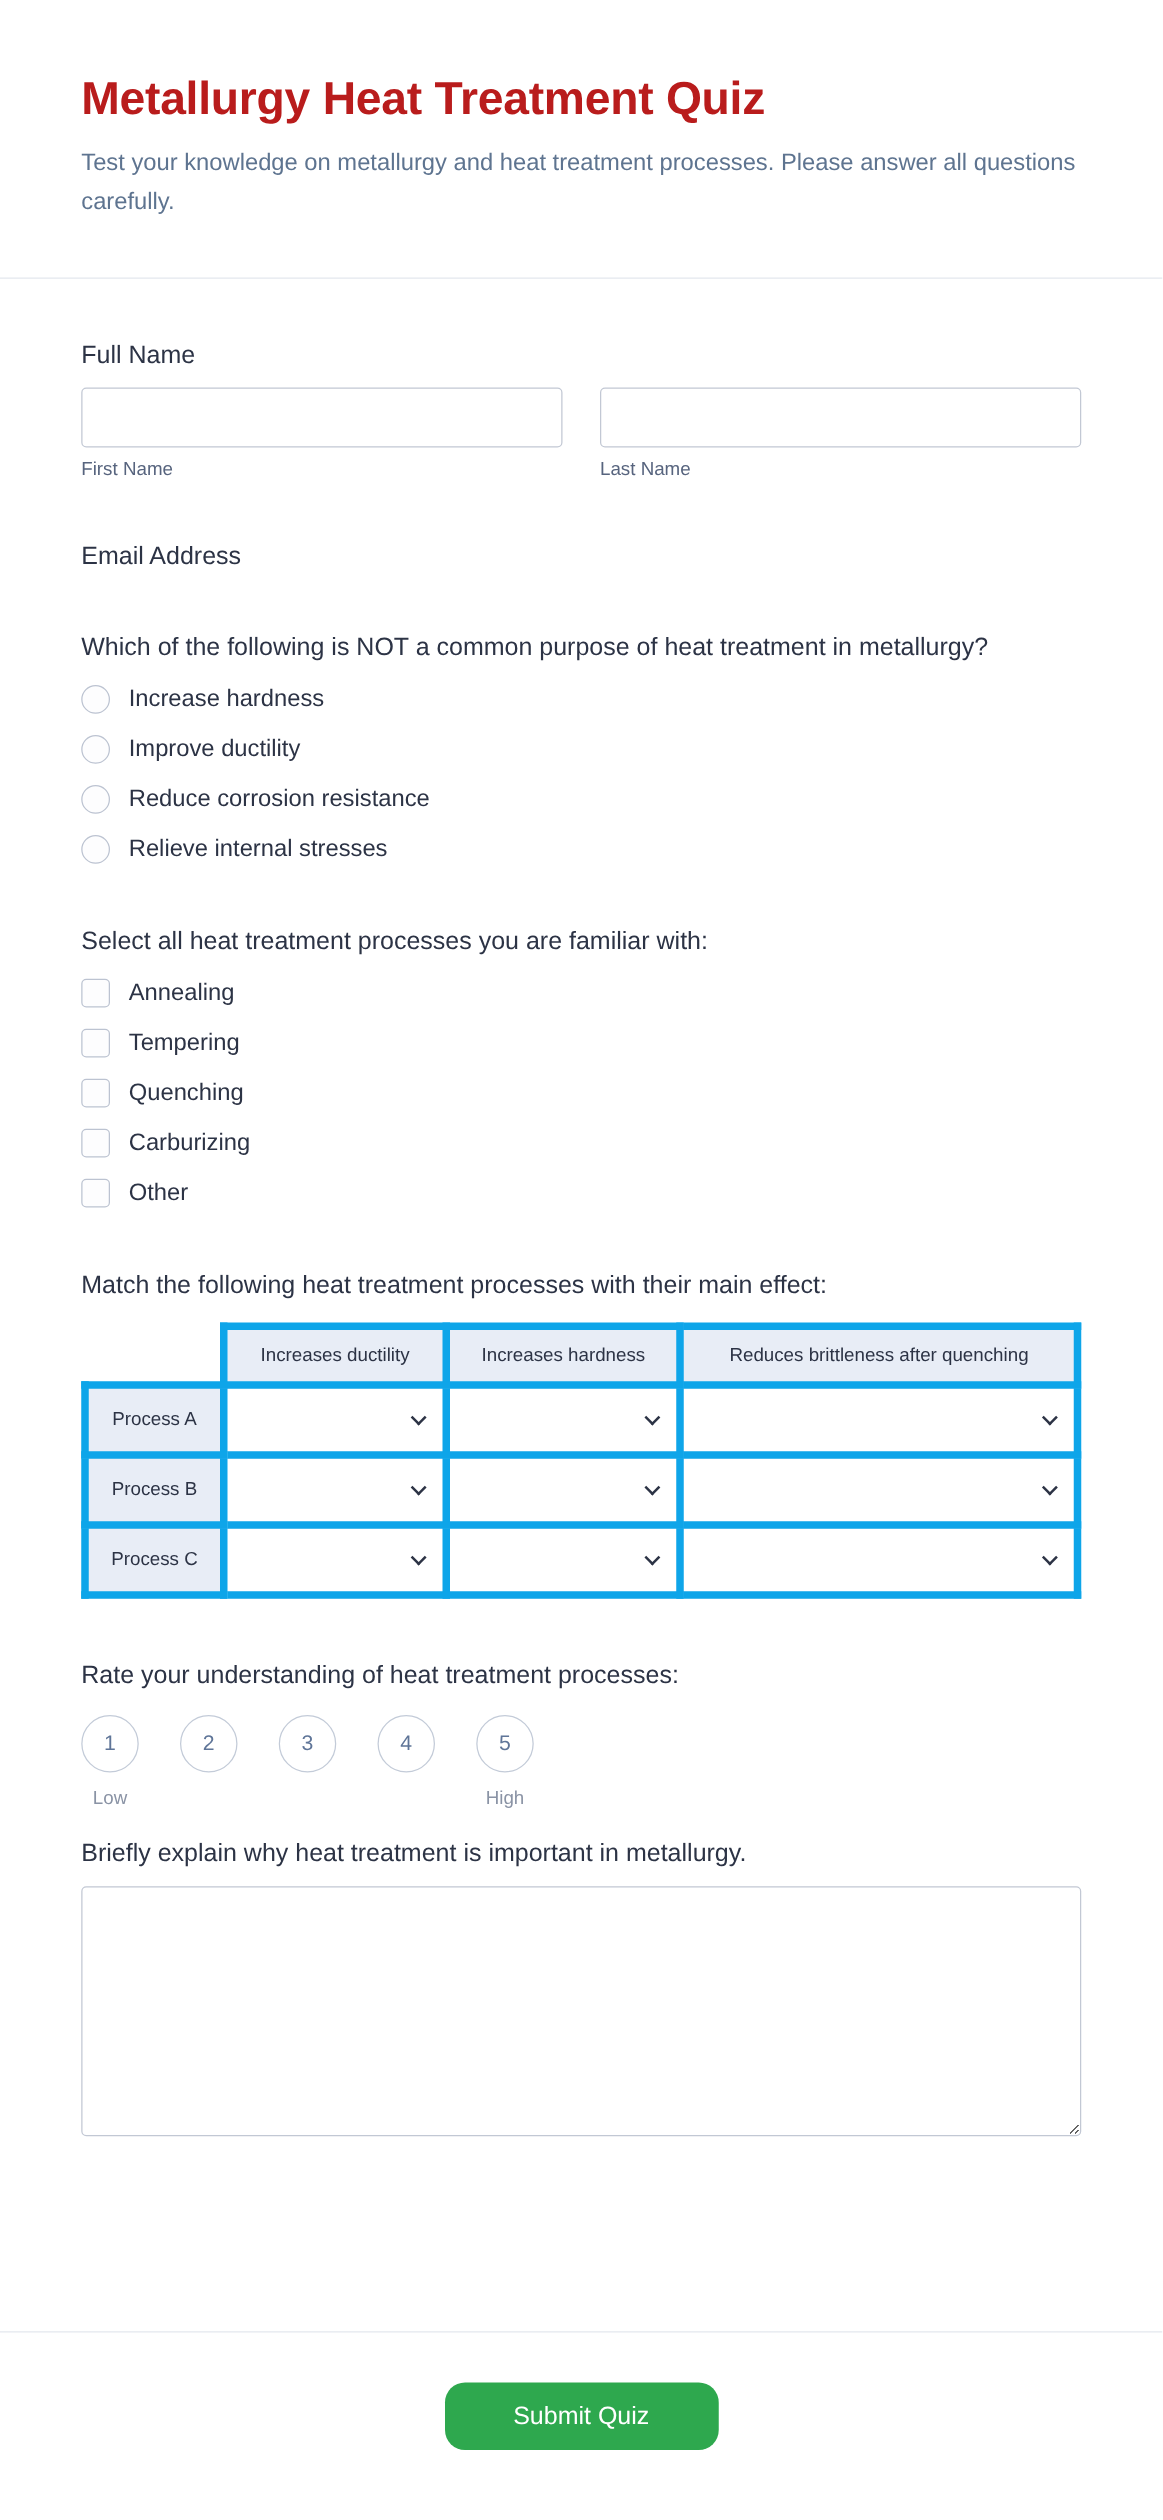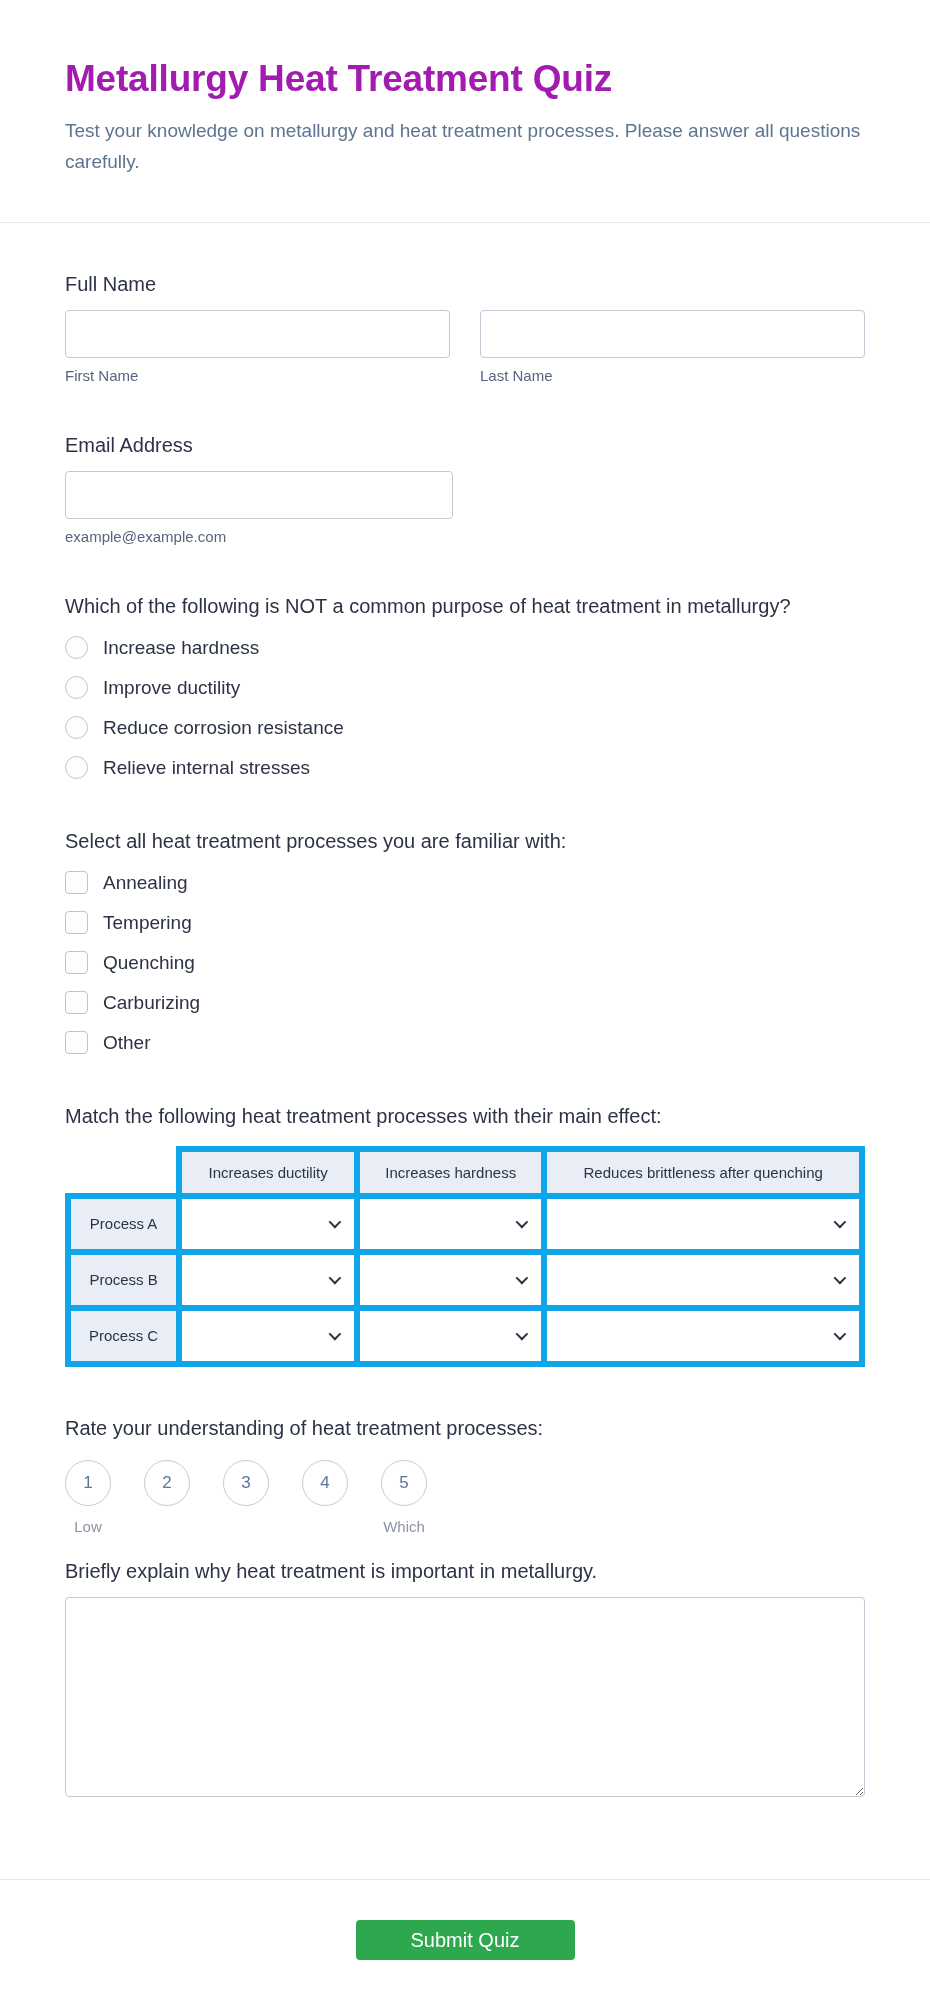--- a/index.html
+++ b/index.html
@@ -15,21 +15,21 @@
     min-height: 2016px;
     background: #ffffff;
     display: flex;
     flex-direction: column;
   }
   
   .form-header { padding: 58px 65px 44px 65px; }
   .form-title {
     font-size: 37px;
     font-weight: 700;
-    color: #a21caf;
+    color: #b91c1c;
     letter-spacing: -0.2px;
     margin-bottom: 16px;
   }
   .form-subtitle {
     font-size: 19px;
     line-height: 1.62;
     color: #5e7490;
     max-width: 810px;
   }
   .divider { border-top: 1px solid #e4e7ee; width: 100%; }
@@ -172,23 +172,23 @@
   .form-footer-divider { margin-top: 34px; }
   .form-footer {
     padding: 40px 65px 56px 65px;
     display: flex;
     justify-content: center;
   }
   .submit-btn {
     background: #2ea84e;
     color: #ffffff;
     border: none;
-    border-radius: 4px;
+    border-radius: 16px;
     width: 219px;
-    height: 40px;
+    height: 54px;
     font-family: "Liberation Sans", sans-serif;
     font-size: 20px;
     font-weight: 500;
     cursor: pointer;
   }
 </style>
 </head>
 <body>
 
 <div class="page">
@@ -210,24 +210,20 @@
         </div>
         <div class="name-col">
           <input type="text" class="text-input" style="">
           <div class="sublabel">Last Name</div>
         </div>
       </div>
     </section>
 
     <section class="q">
       <label class="q-label">Email Address</label>
-      <div class="email-col">
-        <input type="text" class="text-input" style="">
-        <div class="sublabel">example@example.com</div>
-      </div>
     </section>
 
     <section class="q">
       <label class="q-label">Which of the following is NOT a common purpose of heat treatment in metallurgy?</label>
       <div class="opt-list">
         <div class="opt-row">
           <span class="radio"></span>
           <span class="opt-label">Increase hardness</span>
         </div>
         <div class="opt-row">
@@ -361,21 +357,21 @@
         <div class="scale-item">
           <button class="scale-circle">3</button>
           <div class="scale-sub"></div>
         </div>
         <div class="scale-item">
           <button class="scale-circle">4</button>
           <div class="scale-sub"></div>
         </div>
         <div class="scale-item">
           <button class="scale-circle">5</button>
-          <div class="scale-sub">Which</div>
+          <div class="scale-sub">High</div>
         </div>
       </div>
     </section>
 
     <section class="q q-textarea">
       <label class="q-label">Briefly explain why heat treatment is important in metallurgy.</label>
       <textarea class="textarea-input" style=""></textarea>
     </section>
 
   </div>

